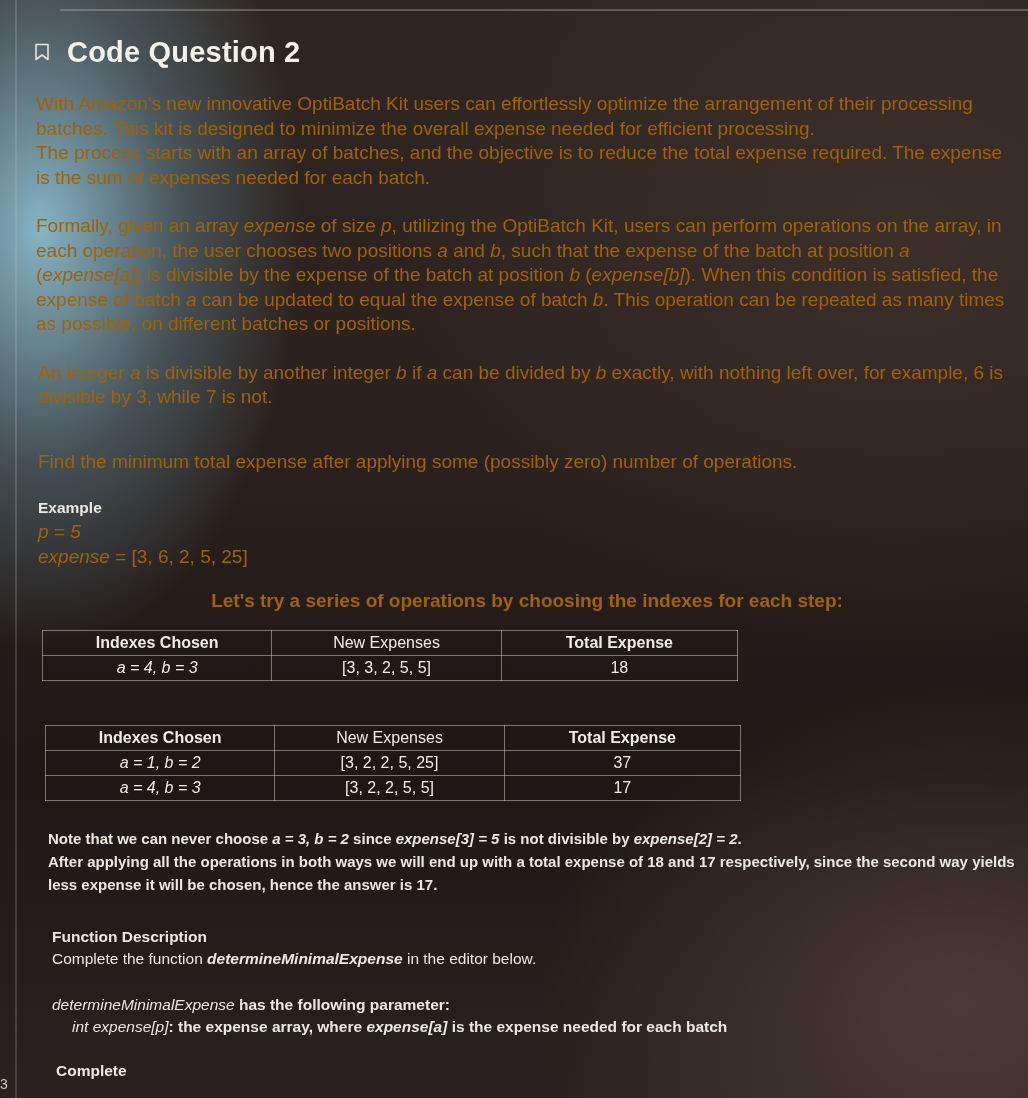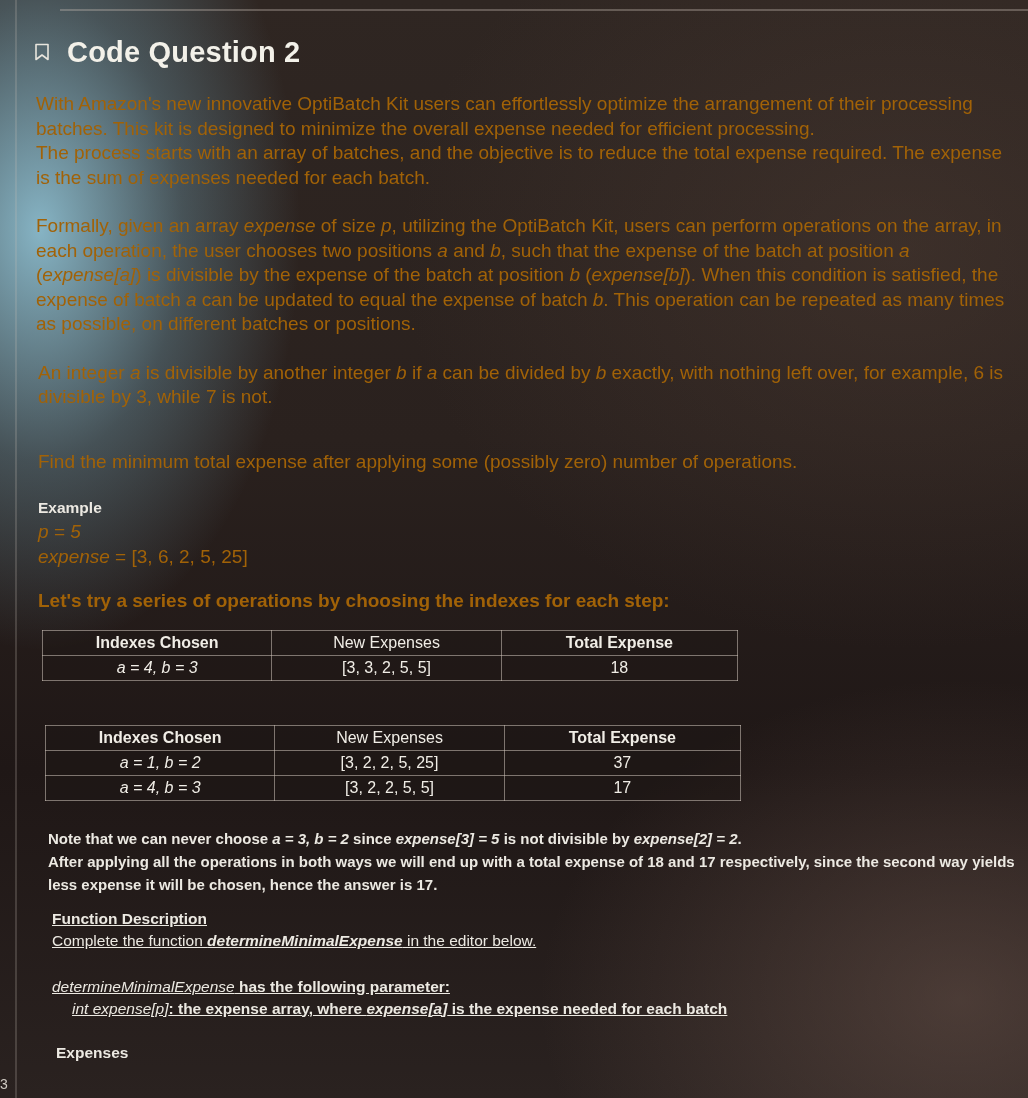--- a/index.html
+++ b/index.html
@@ -80,20 +80,21 @@
   .example-block { margin-top: 22px; padding-left: 2px; }
   .example-heading {
     font-weight: bold;
     font-size: 15.5px;
     line-height: 24px;
   }
   .lead-in {
     margin-top: 20px;
     padding-left: 2px;
     font-weight: bold;
+    text-align: center;
   }
   table.ops {
     border-collapse: collapse;
     width: 696px;
     margin-left: 6px;
     font-size: 16px;
     color: #f0ede6;
     background: rgba(30,22,20,0.35);
   }
   table.ops td, table.ops th {
@@ -108,23 +109,22 @@
   .table1 { margin-top: 16px; }
   .table2 { margin-top: 44px; margin-left: 9px !important; }
   .notes {
     margin-top: 26px;
     padding-left: 12px;
     font-weight: bold;
     font-size: 15px;
     line-height: 23px;
   }
   .func-desc {
-    margin-top: 12px;
+    margin-top: 30px;
     padding-left: 16px;
-    text-decoration: underline;
   }
   .func-desc .heading {
     font-weight: bold;
     font-size: 15.5px;
     line-height: 22px;
   }
   .func-desc .line {
     font-size: 15.5px;
     line-height: 22px;
   }
@@ -218,15 +218,15 @@
     <div>After applying all the operations in both ways we will end up with a total expense of 18 and 17 respectively, since the second way yields less expense it will be chosen, hence the answer is 17.</div>
   </div>
 
   <div class="func-desc">
     <div class="heading">Function Description</div>
     <div class="line"><span>Complete the function </span><em style="font-weight:bold">determineMinimalExpense</em><span> in the editor below.</span></div>
     <div class="line param-intro"><em>determineMinimalExpense</em><span style="font-weight:bold"> has the following parameter:</span></div>
     <div class="line param-line"><em>int expense[p]</em><span style="font-weight:bold">: the expense array, where </span><em style="font-weight:bold">expense[a]</em><span style="font-weight:bold"> is the expense needed for each batch</span></div>
   </div>
 
-  <div class="returns">Expenses</div>
+  <div class="returns">Complete</div>
 
 </div>
 
 </body></html>

